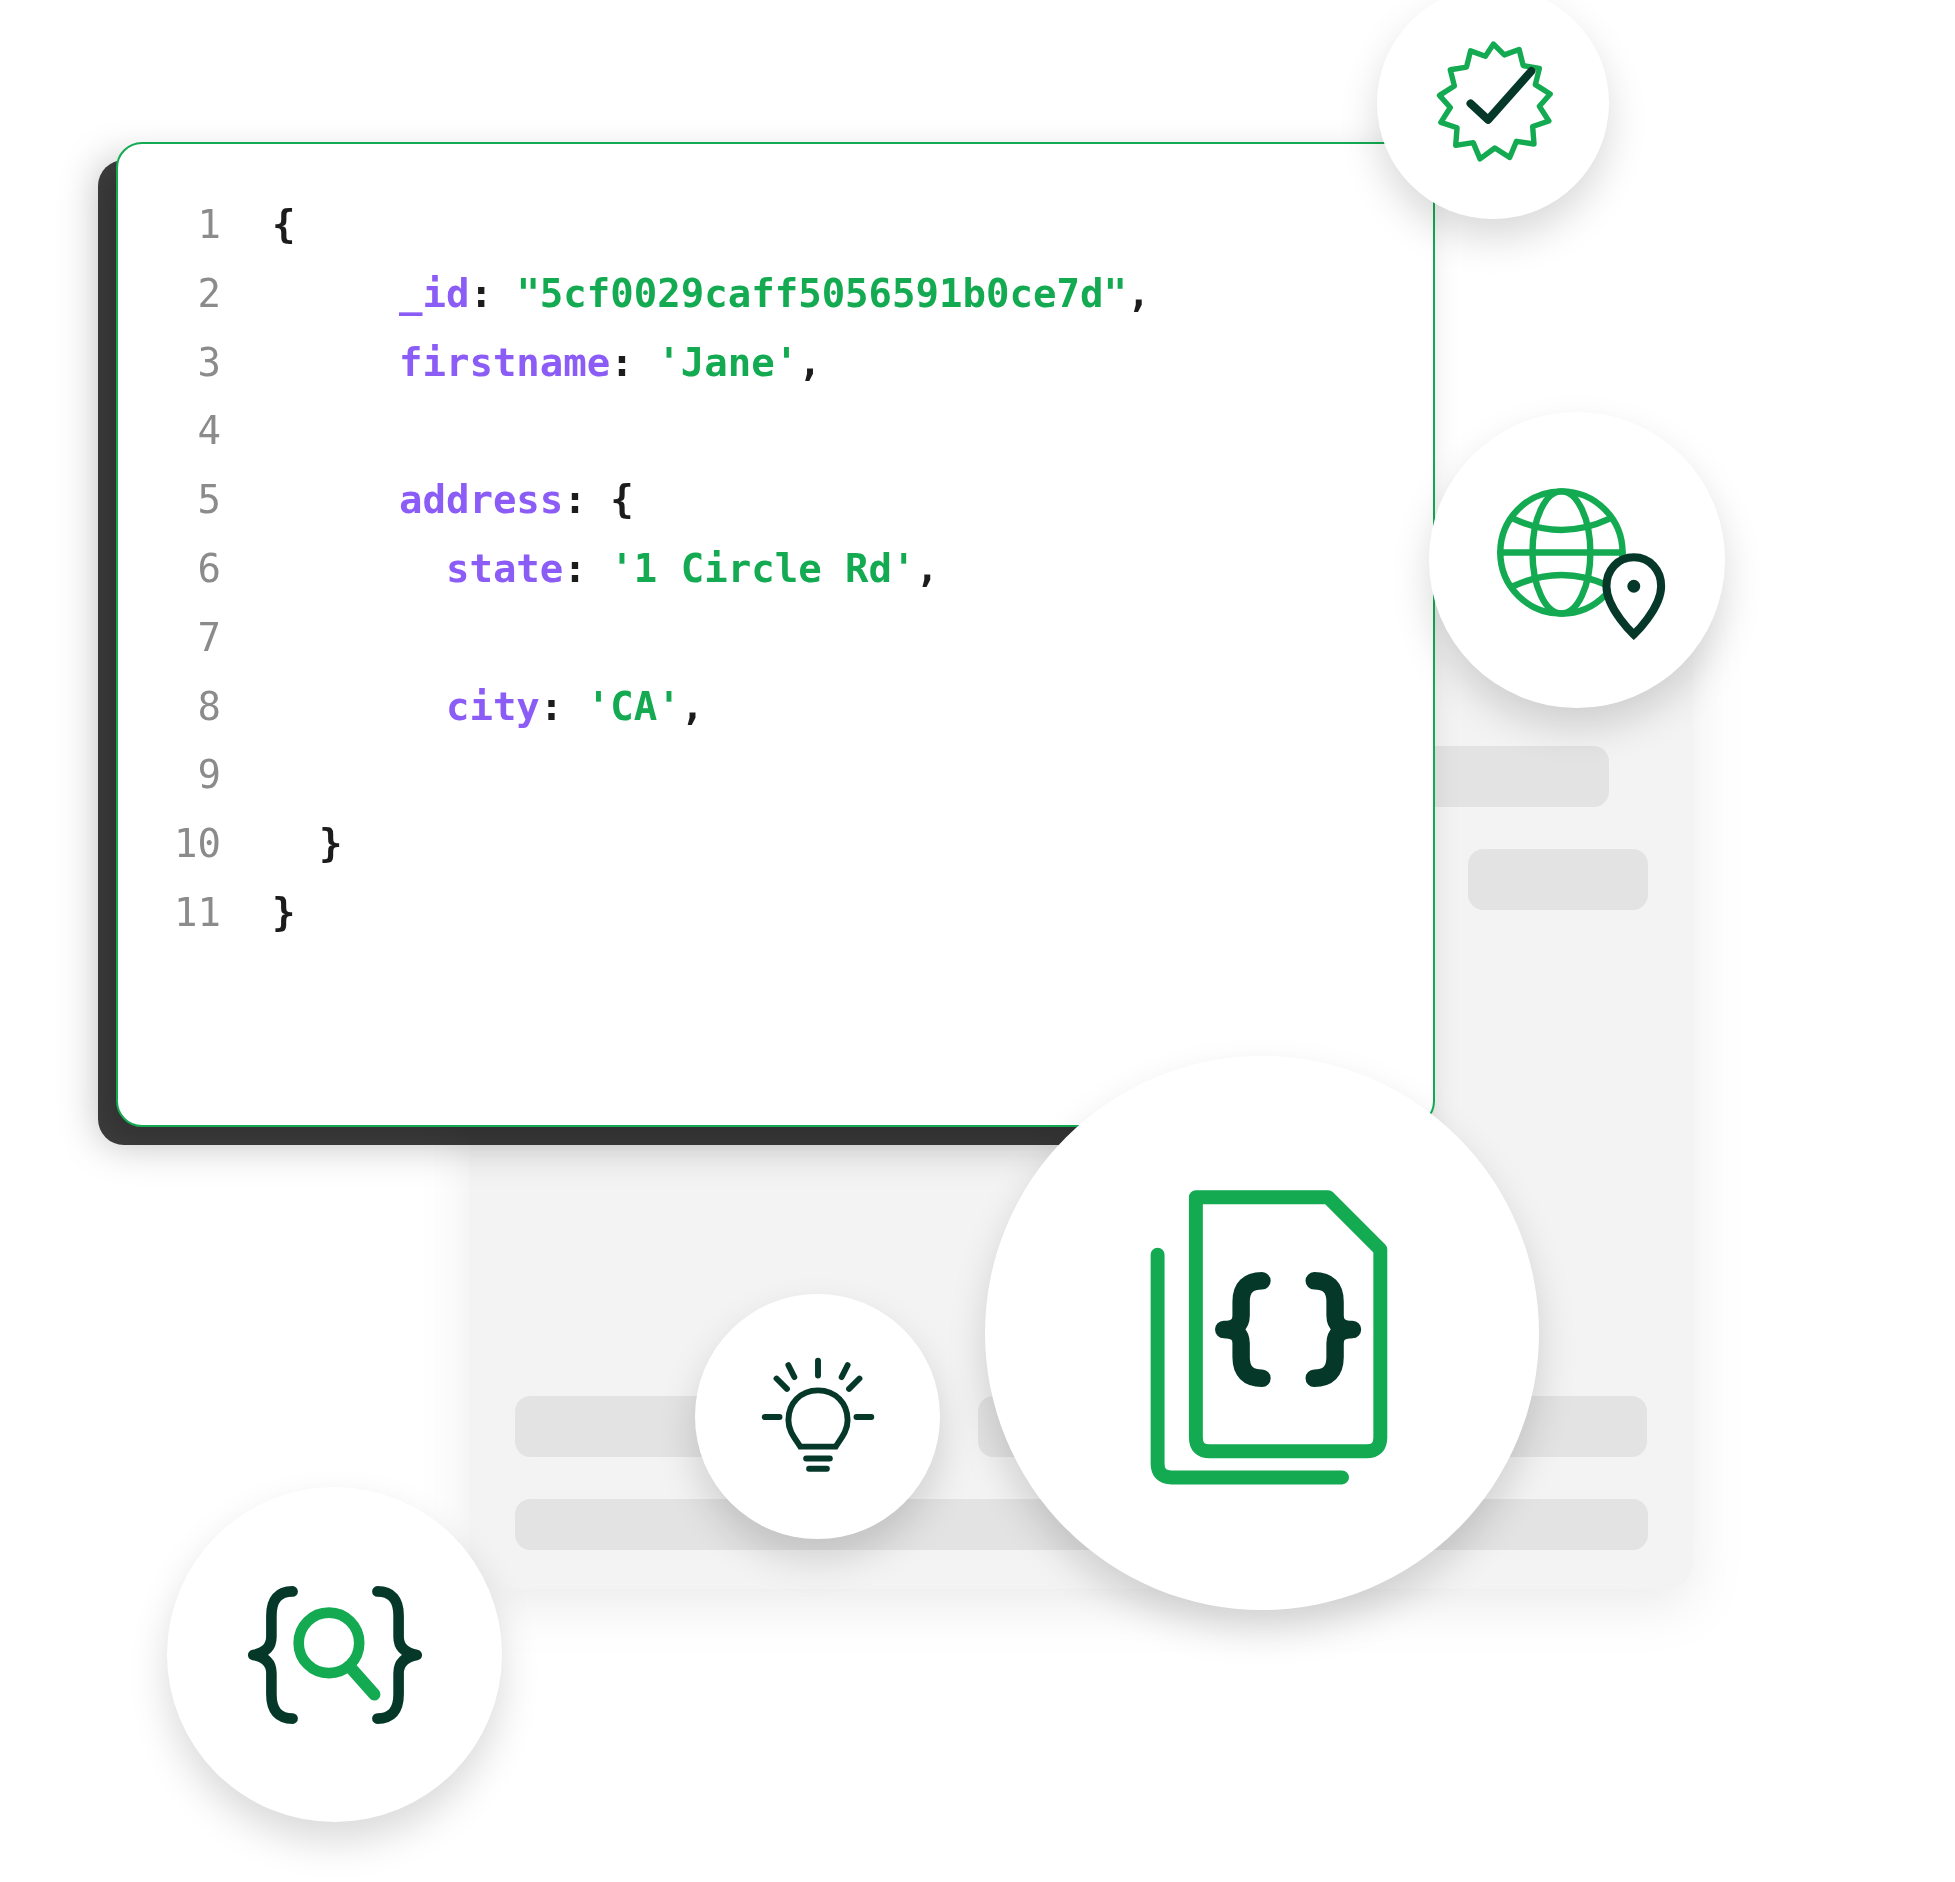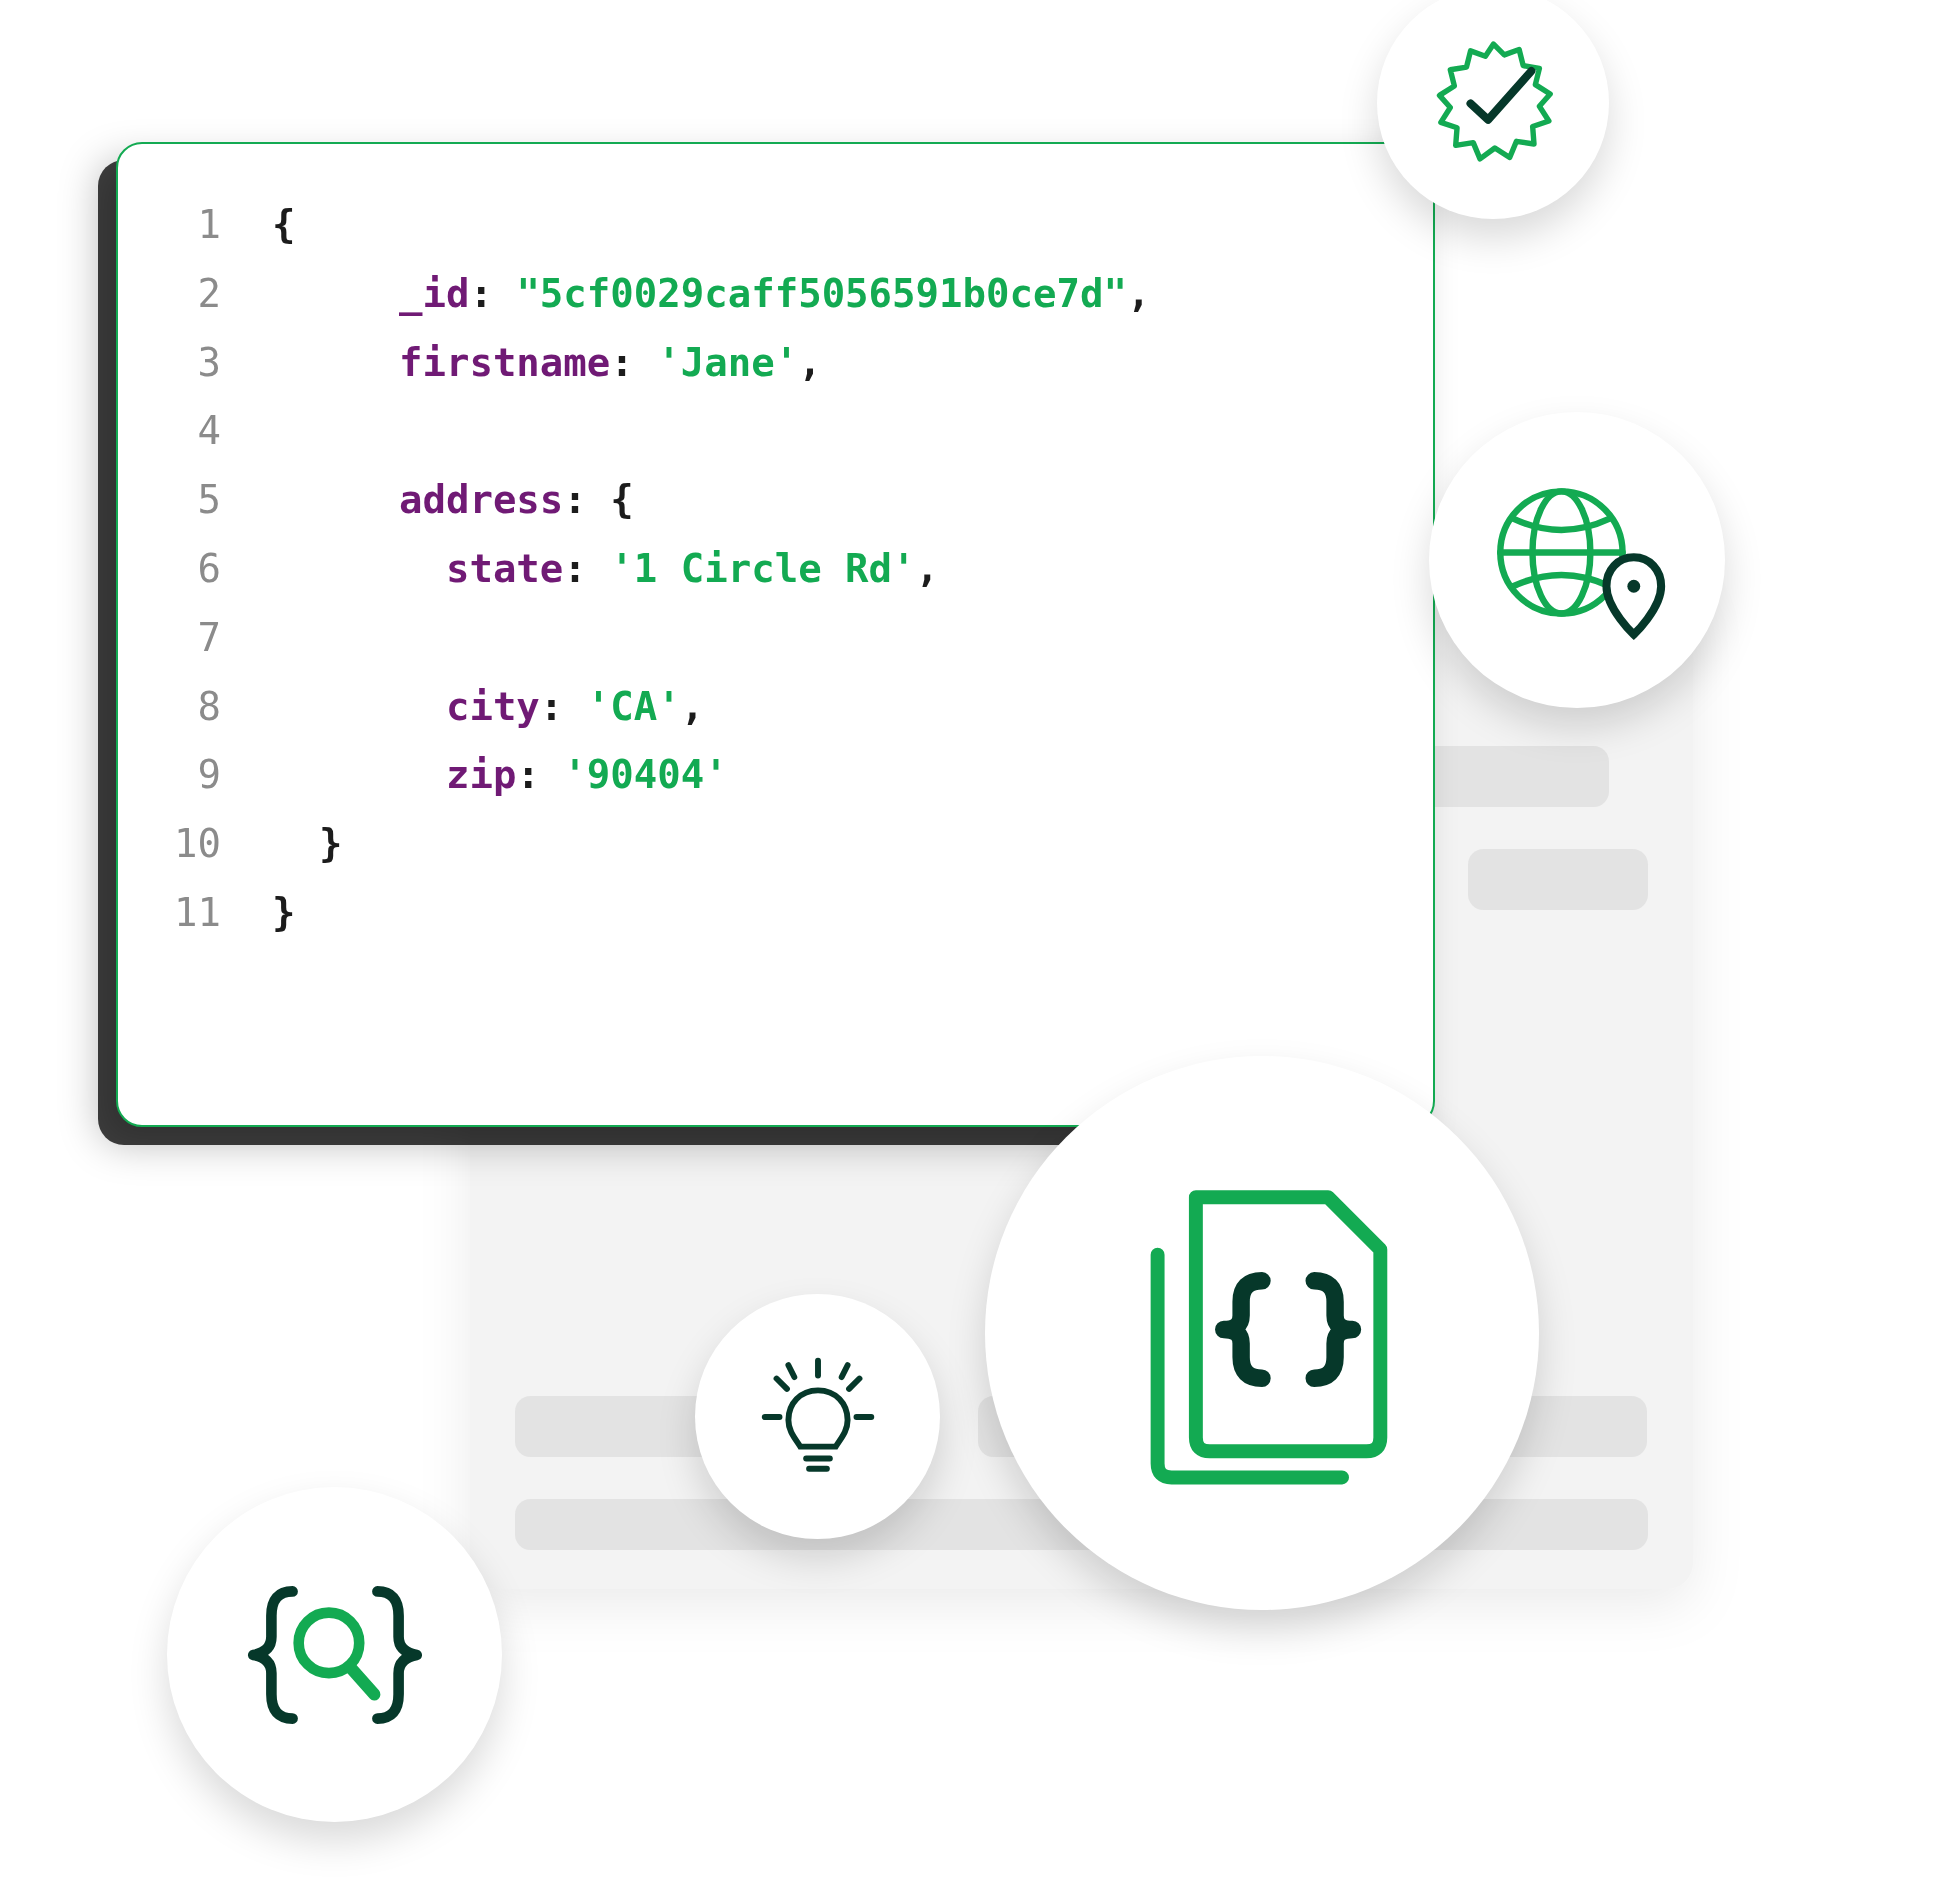--- a/index.html
+++ b/index.html
@@ -40,21 +40,21 @@
     border:2.6px solid var(--green);
     border-radius:26px;
     box-shadow:-18px 18px 0 0 rgba(0,0,0,0.75), -18px 18px 39px rgba(0,0,0,0.25);
     padding:58px 39px 58px 39px;
     box-sizing:border-box;
   }
   .code-lines{display:flex;flex-direction:column;gap:22px;}
   .code-row{display:flex;align-items:baseline;font-size:39px;line-height:1.2;}
   .ln{width:64px;text-align:right;color:var(--grey-line);margin-right:51px;font-weight:500;}
   .tok{white-space:pre;}
-  .k-key{color:#701a75;font-weight:700;margin-left:40px;}
+  .k-key{color:#8b5cf6;font-weight:700;margin-left:40px;}
   .k-brace{color:#1c1c1c;font-weight:700;}
   .k-str{color:var(--green);font-weight:700;}
   .k-punc{color:#1c1c1c;font-weight:700;}
 
   
   .circ{
     position:absolute;border-radius:50%;background:#fff;
     box-shadow:0 19.3px 39px rgba(0,0,0,0.15);
     display:flex;align-items:center;justify-content:center;
   }
@@ -108,21 +108,20 @@
         </div>
         <div class="code-row">
           <span class="ln">7</span>
         </div>
         <div class="code-row">
           <span class="ln">8</span>
           <span class="tok"><span class="k-key">    </span><span class="k-key">city</span><span class="k-punc">: </span><span class="k-str">'CA'</span><span class="k-punc">,</span></span>
         </div>
         <div class="code-row">
           <span class="ln">9</span>
-          <span class="tok"><span class="k-key">    </span><span class="k-key">zip</span><span class="k-punc">: </span><span class="k-str">'90404'</span></span>
         </div>
         <div class="code-row">
           <span class="ln">10</span>
           <span class="tok"><span class="k-brace">  }</span></span>
         </div>
         <div class="code-row">
           <span class="ln">11</span>
           <span class="tok"><span class="k-brace">}</span></span>
         </div>
       </div>

